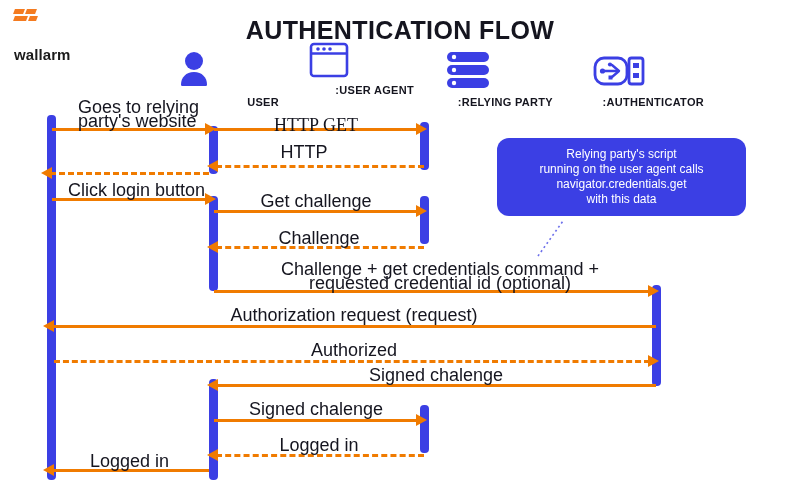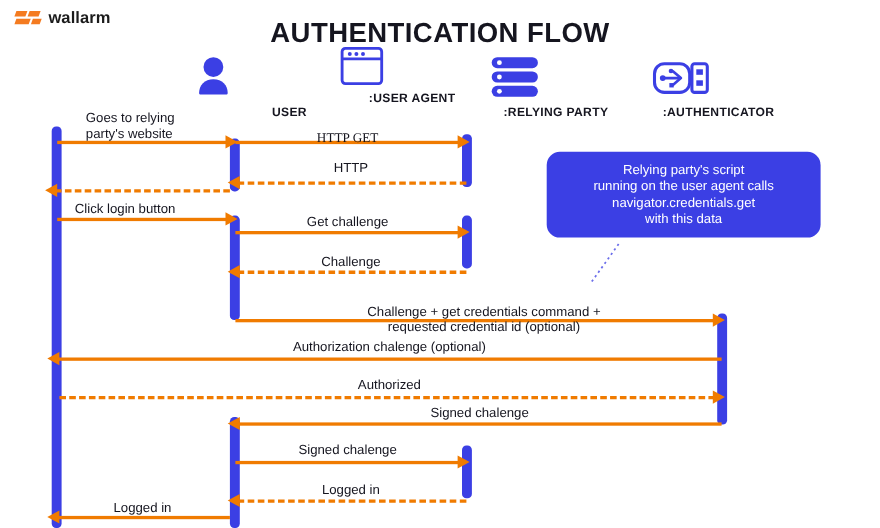--- a/index.html
+++ b/index.html
@@ -6,21 +6,21 @@
   body{
     width:800px;height:480px;
     background:#ffffff;
     font-family:"Liberation Sans", sans-serif;
     overflow:hidden;
     position:relative;
   }
   #stage{position:absolute;left:0;top:0;width:800px;height:480px;}
 
   
-  .brand{position:absolute;left:14px;top:8px;display:flex;align-items:flex-end;gap:4px;}
+  .brand{position:absolute;left:14px;top:8px;display:flex;align-items:flex-start;gap:22px;flex-direction:column;}
   .brand-mark{width:26px;height:16px;position:relative;}
   .brand-mark i{
     position:absolute;background:#F47B20;display:block;
     transform:skewX(-20deg);
   }
   .brand-mark i.b1{left:0px;top:1px;width:10px;height:5px;}
   .brand-mark i.b2{left:0px;top:8px;width:13px;height:5px;}
   .brand-mark i.b3{left:12px;top:1px;width:10px;height:5px;}
   .brand-mark i.b4{left:15px;top:8px;width:8px;height:5px;}
   .brand-text{font-size:15px;font-weight:700;color:#1b1b1b;letter-spacing:.1px;}
@@ -42,21 +42,21 @@
   .bar{position:absolute;background:#3B3FE4;border-radius:4px;width:9px;}
 
   
   .msg{position:absolute;height:0;}
   .line{position:absolute;top:0;height:0;border-top:3px solid #F07B00;}
   .line.dash{border-top:3px dashed #F07B00;}
   .head{position:absolute;top:-5px;width:0;height:0;}
   .head.r{border-left:11px solid #F07B00;border-top:6.5px solid transparent;border-bottom:6.5px solid transparent;}
   .head.l{border-right:11px solid #F07B00;border-top:6.5px solid transparent;border-bottom:6.5px solid transparent;}
   .lbl{
-    position:absolute;font-size:12px;color:#15151f;line-height:14px;
+    position:absolute;font-size:18px;color:#15151f;line-height:14px;
     white-space:pre-line;
   }
   .lbl.c{text-align:center;}
   .lbl.l{text-align:left;}
 
   
   .callout{
     position:absolute;background:#3B3FE4;border-radius:12px;
     color:#ffffff;font-size:12px;line-height:15px;text-align:center;
     display:flex;align-items:center;justify-content:center;
@@ -154,21 +154,21 @@
 party's website</div>
       <div class="msg" style="left: 0px; top: 128px;">
         <div class="line" style="left: 214px; width: 204px;"></div>
         <div class="head r" style="left: 416px;"></div>
       </div>
       <div class="lbl c" style="left: 216px; top: 118px; width: 200px; font-family: Liberation Serif, serif;">HTTP GET</div>
       <div class="msg" style="left: 0px; top: 165px;">
         <div class="line dash" style="left: 216px; width: 208px;"></div>
         <div class="head l" style="left: 207px;"></div>
       </div>
-      <div class="lbl c" style="left: 216px; top: 145px; width: 206px;">HTTP</div>
+      <div class="lbl c" style="left: 201px; top: 145px; width: 206px;">HTTP</div>
       <div class="msg" style="left: 0px; top: 172px;">
         <div class="line dash" style="left: 50px; width: 159px;"></div>
         <div class="head l" style="left: 41px;"></div>
       </div>
       <div class="msg" style="left: 0px; top: 198px;">
         <div class="line" style="left: 52px; width: 155px;"></div>
         <div class="head r" style="left: 205px;"></div>
       </div>
       <div class="lbl l" style="left: 68px; top: 183px; width: 140px;">Click login button</div>
       <div class="msg" style="left: 0px; top: 210px;">
@@ -178,27 +178,27 @@
       <div class="lbl c" style="left: 216px; top: 194px; width: 200px;">Get challenge</div>
       <div class="msg" style="left: 0px; top: 246px;">
         <div class="line dash" style="left: 216px; width: 208px;"></div>
         <div class="head l" style="left: 207px;"></div>
       </div>
       <div class="lbl c" style="left: 216px; top: 231px; width: 206px;">Challenge</div>
       <div class="msg" style="left: 0px; top: 290px;">
         <div class="line" style="left: 214px; width: 436px;"></div>
         <div class="head r" style="left: 648px;"></div>
       </div>
-      <div class="lbl c" style="left: 245px; top: 276px; width: 390px;">Challenge + get credentials command +
+      <div class="lbl c" style="left: 245px; top: 262px; width: 390px;">Challenge + get credentials command +
 requested credential id (optional)</div>
       <div class="msg" style="left: 0px; top: 325px;">
         <div class="line" style="left: 52px; width: 604px;"></div>
         <div class="head l" style="left: 43px;"></div>
       </div>
-      <div class="lbl c" style="left: 52px; top: 308px; width: 604px;">Authorization chalenge (optional)</div>
+      <div class="lbl c" style="left: 52px; top: 308px; width: 604px;">Authorization request (request)</div>
       <div class="msg" style="left: 0px; top: 360px;">
         <div class="line dash" style="left: 54px; width: 596px;"></div>
         <div class="head r" style="left: 648px;"></div>
       </div>
       <div class="lbl c" style="left: 52px; top: 343px; width: 604px;">Authorized</div>
       <div class="msg" style="left: 0px; top: 384px;">
         <div class="line" style="left: 216px; width: 440px;"></div>
         <div class="head l" style="left: 207px;"></div>
       </div>
       <div class="lbl c" style="left: 216px; top: 368px; width: 440px;">Signed chalenge</div>

